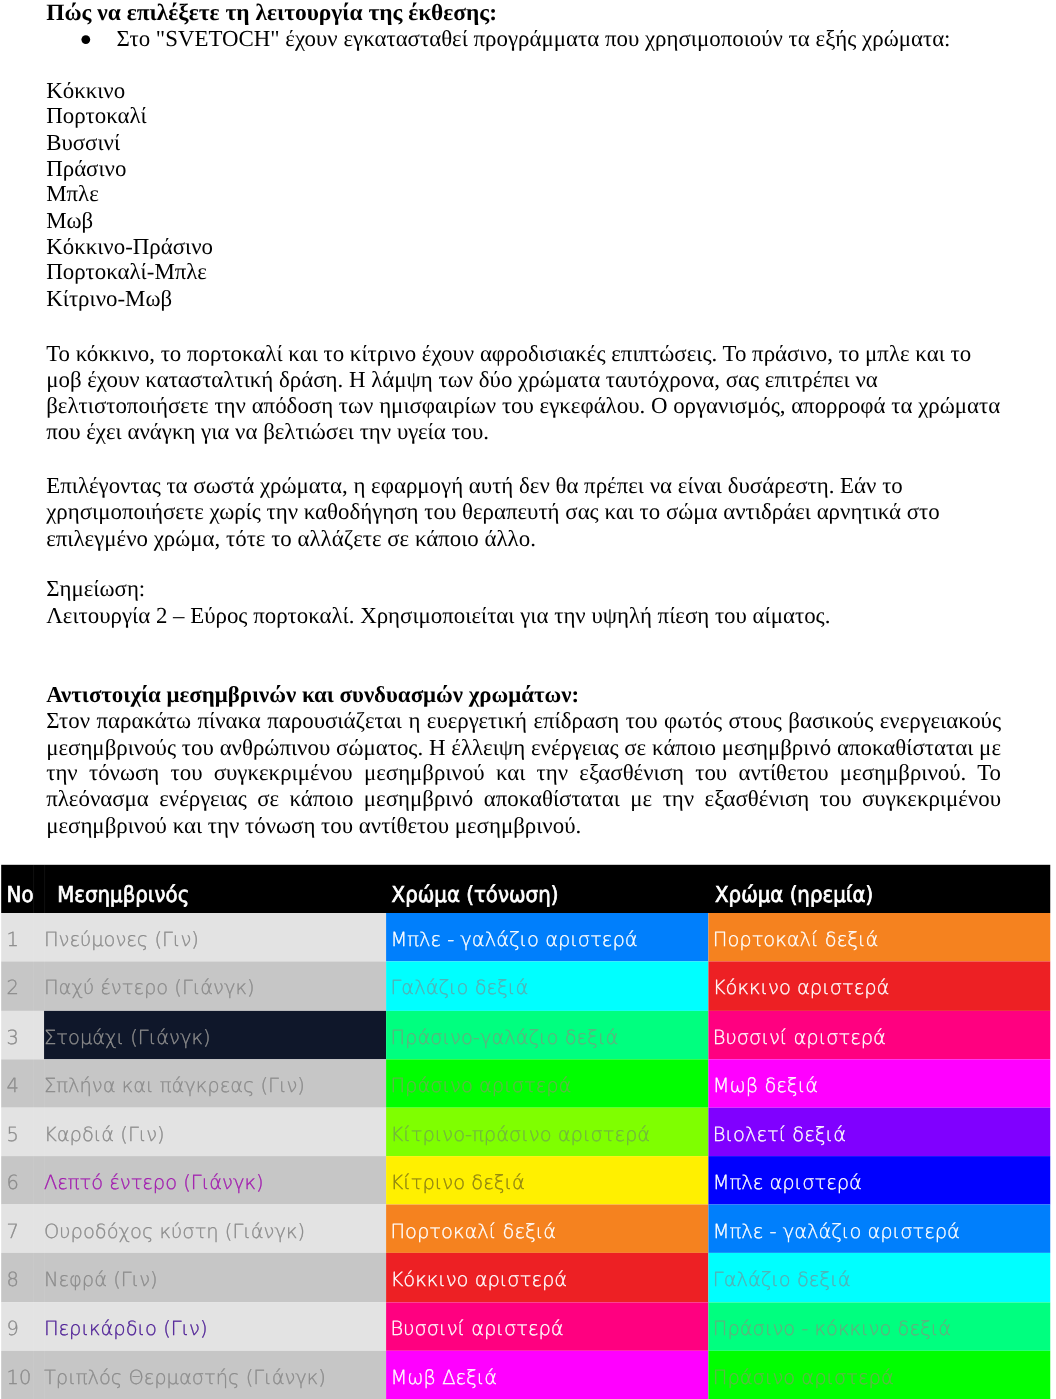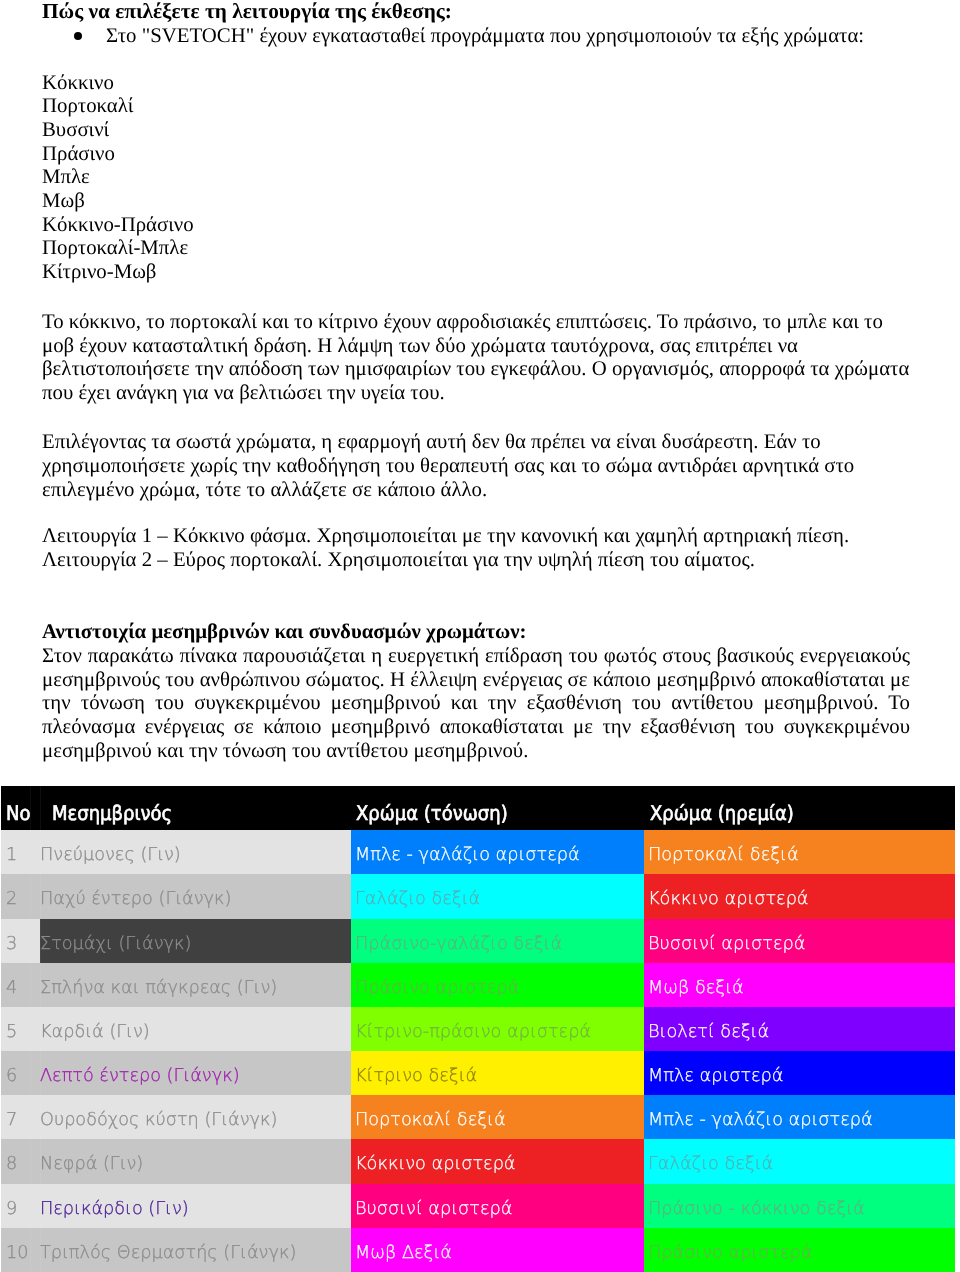--- a/index.html
+++ b/index.html
@@ -61,21 +61,21 @@
       <div class="ci">Πορτοκαλί-Μπλε</div>
       <div class="ci">Κίτρινο-Μωβ</div>
     </div>
     <div class="blk" style="top:309.6px">
       <p class="para">Το κόκκινο, το πορτοκαλί και το κίτρινο έχουν αφροδισιακές επιπτώσεις. Το πράσινο, το μπλε και το μοβ έχουν κατασταλτική δράση. Η λάμψη των δύο χρώματα ταυτόχρονα, σας επιτρέπει να βελτιστοποιήσετε την απόδοση των ημισφαιρίων του εγκεφάλου. Ο οργανισμός, απορροφά τα χρώματα που έχει ανάγκη για να βελτιώσει την υγεία του.</p>
     </div>
     <div class="blk" style="top:429.7px">
       <p class="para">Επιλέγοντας τα σωστά χρώματα, η εφαρμογή αυτή δεν θα πρέπει να είναι δυσάρεστη. Εάν το χρησιμοποιήσετε χωρίς την καθοδήγηση του θεραπευτή σας και το σώμα αντιδράει αρνητικά στο επιλεγμένο χρώμα, τότε το αλλάζετε σε κάποιο άλλο.</p>
     </div>
     <div class="blk" style="top:524.4px">
-      <p class="para">Λειτουργία 1 – Κόκκινο φάσμα. Χρησιμοποιείται με την κανονική και χαμηλή αρτηριακή πίεση.</p>
+      <p class="para">Σημείωση:</p>
       <p class="para">Λειτουργία 2 – Εύρος πορτοκαλί. Χρησιμοποιείται για την υψηλή πίεση του αίματος.</p>
     </div>
     <div class="blk" style="top:619.7px">
       <p class="para bold">Αντιστοιχία μεσημβρινών και συνδυασμών χρωμάτων:</p>
     </div>
     <div class="blk" style="top:643.6px">
       <p class="para just">Στον παρακάτω πίνακα παρουσιάζεται η ευεργετική επίδραση του φωτός στους βασικούς ενεργειακούς μεσημβρινούς του ανθρώπινου σώματος. Η έλλειψη ενέργειας σε κάποιο μεσημβρινό αποκαθίσταται με την τόνωση του συγκεκριμένου μεσημβρινού και την εξασθένιση του αντίθετου μεσημβρινού. Το πλεόνασμα ενέργειας σε κάποιο μεσημβρινό αποκαθίσταται με την εξασθένιση του συγκεκριμένου μεσημβρινού και την τόνωση του αντίθετου μεσημβρινού.</p>
     </div>
   </div>
 
@@ -95,21 +95,21 @@
       <div class="c3 cell" style="background: rgb(245, 130, 31); color: rgb(255, 255, 255);">Πορτοκαλί δεξιά</div>
     </div>
     <div class="trow">
       <div class="c0 cell" style="background: rgb(198, 198, 198); color: rgb(140, 140, 140);">2</div>
       <div class="c1 cell" style="background: rgb(198, 198, 198); color: rgb(140, 140, 140);">Παχύ έντερο (Γιάνγκ)</div>
       <div class="c2 cell" style="background: rgb(0, 255, 255); color: rgb(85, 175, 180);">Γαλάζιο δεξιά</div>
       <div class="c3 cell" style="background: rgb(237, 32, 36); color: rgb(255, 255, 255);">Κόκκινο αριστερά</div>
     </div>
     <div class="trow">
       <div class="c0 cell" style="background: rgb(227, 227, 227); color: rgb(140, 140, 140);">3</div>
-      <div class="c1 cell" style="background: #404040; color: rgb(140, 140, 140);">Στομάχι (Γιάνγκ)</div>
+      <div class="c1 cell" style="background: #0f172a; color: rgb(140, 140, 140);">Στομάχι (Γιάνγκ)</div>
       <div class="c2 cell" style="background: rgb(0, 255, 127); color: rgb(95, 178, 127);">Πράσινο-γαλάζιο δεξιά</div>
       <div class="c3 cell" style="background: rgb(255, 0, 128); color: rgb(255, 255, 255);">Βυσσινί αριστερά</div>
     </div>
     <div class="trow">
       <div class="c0 cell" style="background: rgb(198, 198, 198); color: rgb(140, 140, 140);">4</div>
       <div class="c1 cell" style="background: rgb(198, 198, 198); color: rgb(140, 140, 140);">Σπλήνα και πάγκρεας (Γιν)</div>
       <div class="c2 cell" style="background: rgb(0, 255, 0); color: rgb(98, 181, 74);">Πράσινο αριστερά</div>
       <div class="c3 cell" style="background: rgb(255, 0, 255); color: rgb(255, 255, 255);">Μωβ δεξιά</div>
     </div>
     <div class="trow">

